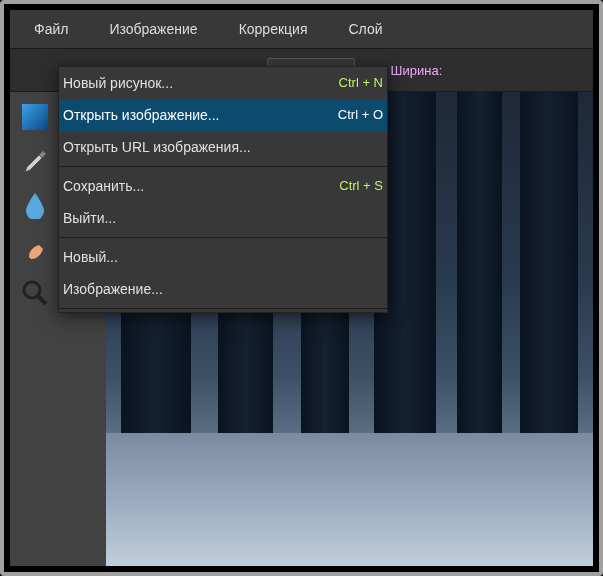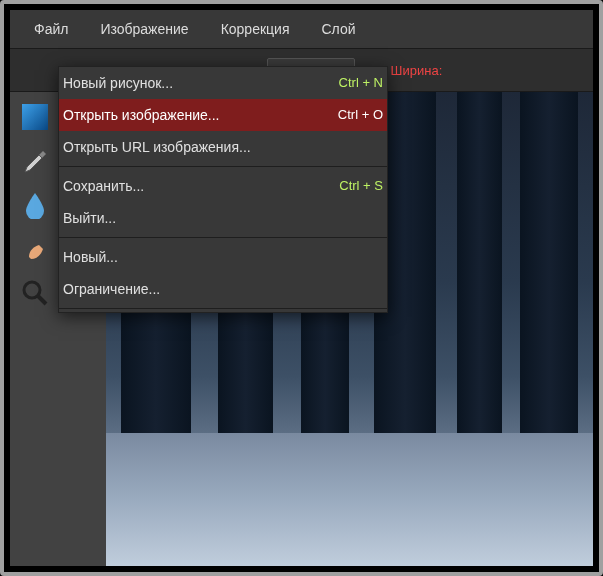--- a/index.html
+++ b/index.html
@@ -1,40 +1,40 @@
 <!DOCTYPE html>
 <html><head>
 <meta charset="utf-8">
 <style>
 *{margin:0;padding:0;box-sizing:border-box;font-family:Arial,sans-serif}
 body{width:603px;height:576px;background:#000;overflow:hidden;position:relative}
 .frame{position:absolute;inset:0;border:4px solid #a0a0a0;border-radius:4px}
 .app{position:absolute;inset:10px;background:#2a2a2a;overflow:hidden}
-.menubar{height:38px;background:#383838;display:flex;align-items:center;padding:0 10px;color:#ddd;font-size:14px;gap:4px}
+.menubar{height:38px;background:#383838;display:flex;align-items:center;padding:0 10px;color:#ddd;font-size:14px;gap:13px}
 .menubar .mi{padding:8px 14px;cursor:pointer;white-space:nowrap}
 .toolbar{height:44px;background:#2e2e2e;display:flex;align-items:center;padding:0 10px;color:#bbb;font-size:13px;border-top:1px solid #1a1a1a;border-bottom:1px solid #1a1a1a}
 .toolbar .lbl1{margin-left:160px;color:#888}
 .toolbar .sel{margin-left:8px;background:#3a3a3a;border:1px solid #555;padding:4px 20px 4px 8px;color:#ccc;position:relative;border-radius:2px}
 .toolbar .sel::after{content:'';position:absolute;right:6px;top:50%;transform:translateY(-50%);border:4px solid transparent;border-top-color:#ccc}
-.toolbar .w{margin-left:36px;color:#ef4444}
+.toolbar .w{margin-left:36px;color:#f0abfc}
 .main{display:flex;height:calc(100% - 82px)}
 .toolpanel{width:96px;background:#424242;padding:6px;display:grid;grid-template-columns:1fr 1fr;gap:6px;align-content:start}
 .tool{width:38px;height:38px;display:flex;align-items:center;justify-content:center;cursor:pointer;border-radius:2px}
 .canvas{flex:1;background:linear-gradient(180deg,#1e2838 0%,#2a3a4e 40%,#3d5066 60%,#8a9ab0 90%,#aebbce 100%);position:relative;overflow:hidden}
 .tree{position:absolute;background:linear-gradient(90deg,#0a1420,#152030,#0a1420);border-radius:2px}
 .t1{left:3%;top:-5%;width:70px;height:110%}
 .t2{left:23%;top:-5%;width:55px;height:85%}
 .t3{left:40%;top:-5%;width:48px;height:90%}
 .t4{left:55%;top:-5%;width:62px;height:95%}
 .t5{left:72%;top:-5%;width:45px;height:80%}
 .t6{left:85%;top:-5%;width:58px;height:100%}
 .snow{position:absolute;bottom:0;left:0;right:0;height:28%;background:linear-gradient(180deg,#7a8aa0,#9aabbf,#c0cddc)}
 .dropdown{position:absolute;left:48px;top:56px;width:330px;background:#383838;border:1px solid #222;box-shadow:0 4px 16px rgba(0,0,0,.6);z-index:100;color:#e0e0e0;font-size:14px}
 .dropdown .item{display:flex;justify-content:space-between;padding:8px 4px;cursor:pointer}
-.dropdown .item.hi{background:#7f1d1d;color:#fff}
+.dropdown .item.hi{background:#0c4a6e;color:#fff}
 .dropdown .sep{height:1px;background:#1e1e1e;margin:3px 0}
 .sc{color:#bef264;font-size:13px}
 .item.hi .sc{color:#fff}
 svg{display:block}
 </style>
 </head>
 <body>
 
 <div class="frame"></div>
 <div class="app">
@@ -148,17 +148,17 @@
       <span class="sc">Ctrl + S</span>
     </div>
     <div class="item">
       <span>Выйти...</span>
     </div>
     <div class="sep"></div>
     <div class="item">
       <span>Новый...</span>
     </div>
     <div class="item">
-      <span>Ограничение...</span>
+      <span>Изображение...</span>
     </div>
     <div class="sep"></div>
   </div>
 </div>
 
 </body></html>

